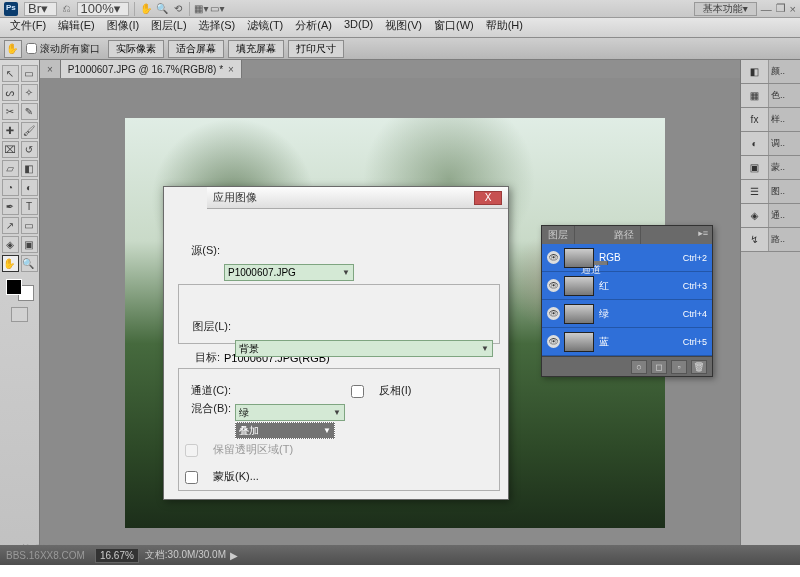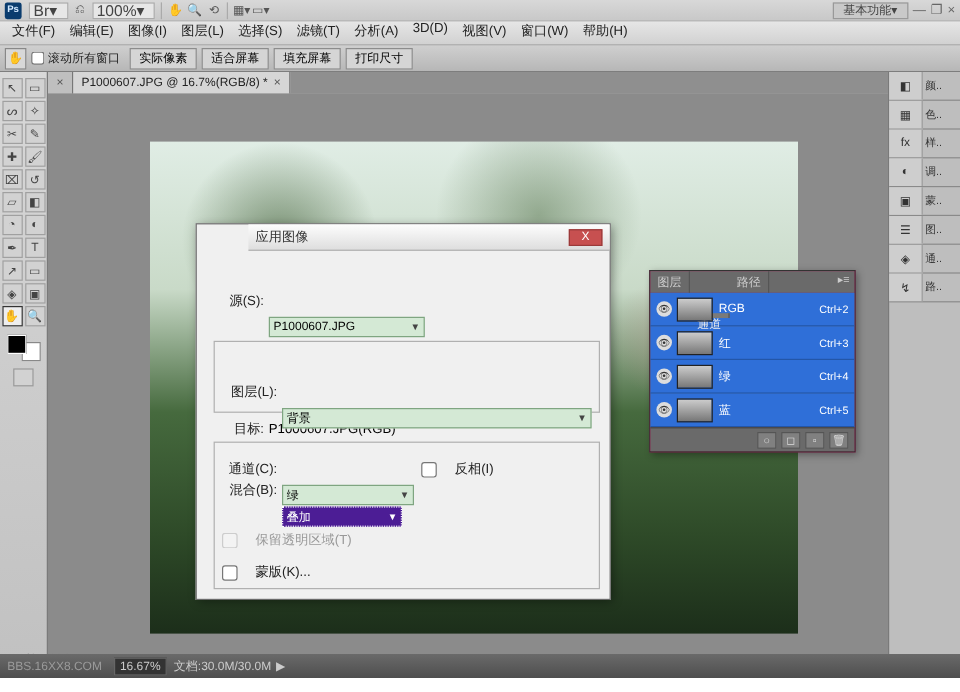--- a/index.html
+++ b/index.html
@@ -62,21 +62,21 @@
 .dlg-title { height: 22px; background: linear-gradient(#fdfdfd,#dedede); border-bottom: 1px solid #aaa; display: flex; align-items: center; padding: 0 6px; font-size: 11px; color: #333; margin-left: 43px; }
 .dlg-title .flex { flex: 1; }
 .dlg-title .closebtn { width: 28px; height: 14px; background: #c75050; color: #fff; font-size: 10px; display: flex; align-items: center; justify-content: center; border: 1px solid #9a3a3a; }
 .dlg-body { display: flex; padding: 8px 8px 8px 4px; gap: 8px; flex-direction: column; }
 .dlg-left { flex: 1; }
 .dlg-right { width: 62px; display: flex; flex-direction: column; gap: 5px; }
 .dlg-btn { height: 20px; background: linear-gradient(#fafafa,#e2e2e2); border: 1px solid #8a8a8a; font-size: 11px; display: flex; align-items: center; justify-content: center; cursor: pointer; }
 .field-row { display: flex; align-items: center; margin: 3px 0; }
 .field-row .lbl { width: 56px; text-align: right; padding-right: 4px; color: #222; }
 .dlg-select { background: #d4e9d5; border: 1px solid #7fa581; height: 17px; flex: 1; padding: 0 3px; font-size: 10px; display: flex; align-items: center; margin-top: 44px; }
-.dlg-select.hl { background: #4c1d95; color: #fff; border: 1px dotted #fff; gap: 16px; }
+.dlg-select.hl { background: #737373; color: #fff; border: 1px dotted #fff; gap: 16px; }
 .dlg-select .dn { margin-left: auto; font-size: 8px; color: #444; }
 .group-box { border: 1px solid #b0b0b0; height: 60px; margin: 0 0 6px 10px; position: relative; padding: 8px 6px 4px 6px; }
 .dlg-check { display: flex; align-items: flex-end; gap: 15px; font-size: 11px; color: #222; }
 .dlg-check.dis { color: #999; }
 .dlg-input { width: 36px; height: 16px; border: 1px solid #999; background: #fff; font-size: 10px; padding: 0 3px; text-align: center; }
 
 
 .channels { position: absolute; left: 541px; top: 225px; width: 172px; background: #be185d; border: 1px solid #333; box-shadow: 2px 2px 6px rgba(0,0,0,0.35); }
 .channels .ch-tabs { height: 18px; background: #6a6a6a; display: flex; font-size: 10px; color: #ccc; }
 .channels .ch-tab { padding: 2px 6px; border-right: 1px solid #555; }

